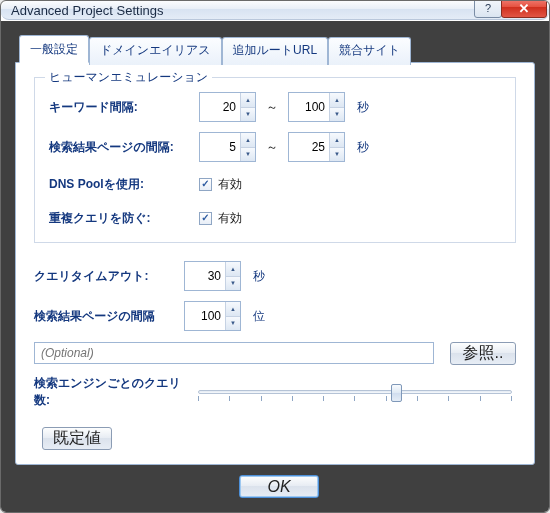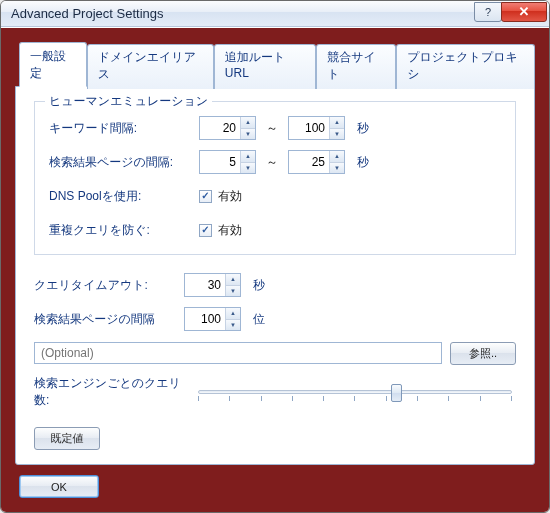--- a/index.html
+++ b/index.html
@@ -23,20 +23,21 @@
     flex-direction: column;
     overflow: hidden;
   }
   .titlebar {
     height: 30px;
     background: linear-gradient(to bottom, #fbfcfe 0%, #e8eef7 45%, #d8e3f2 46%, #e4ecf7 100%);
     border-bottom: 1px solid #b9c7db;
     display: flex;
     align-items: center;
     padding: 0 2px 0 10px;
+    border-radius: 8px;
   }
   .titlebar .title {
     flex: 1;
     color: #1b2b44;
     font-size: 13px;
   }
   .winbtns { display:flex; gap:0; height:20px; margin-top:-4px;}
   .winbtn {
     width: 28px; height:20px;
     border:1px solid #7a8ca5;
@@ -47,21 +48,21 @@
     margin-left:-1px;
   }
   .winbtn.close {
     width:46px;
     background: linear-gradient(to bottom,#f07d73 0%,#e6503f 45%,#cf2f1e 46%,#e25545 100%);
     border-color:#8a2c20;
     color:#fff; font-weight:bold; font-size:13px;
   }
   .client {
     flex:1;
-    background:#7f1d1d;
+    background:#404040;
     border-top:1px solid #fff;
     padding: 14px 14px 12px 14px;
     display:flex; flex-direction:column;
   }
   .tabs {
     display:flex;
     margin-bottom:-1px;
     padding-left:4px;
   }
   .tab {
@@ -107,25 +108,26 @@
   }
   .row {
     display:flex;
     align-items:center;
     margin-bottom:10px;
     min-height:24px;
   }
   .row .label {
     width:150px;
     color:#14387f;
+    font-weight:bold;
   }
   .spinner {
     display:inline-flex;
     align-items:stretch;
-    height:24px;
+    height:30px;
     border:1px solid #9fb6d4;
     background:#fff;
   }
   .spinner input {
     width:40px;
     border:none;
     text-align:right;
     padding:0 4px 0 2px;
     font-family:inherit;
     font-size:12px;
@@ -155,31 +157,32 @@
     line-height:1;
   }
   .textfield {
     flex:1;
     height:22px;
     border:1px solid #9fb6d4;
     background:#fff;
     padding:2px 6px;
     color:#9a9a9a;
     font-size:12px;
+    font-style:italic;
   }
   .btn {
     height:23px;
     min-width:66px;
     padding:0 10px;
     border:1px solid #8b9cb4;
     border-radius:3px;
     background:linear-gradient(to bottom,#fdfefe,#e7ecf3 48%,#dbe2ec 49%,#e7edf5);
     color:#222;
-    font-family:inherit; font-size:11px;
-    display:inline-flex; align-items:center; justify-content:center;
+    font-family:inherit; font-size:16px;
+    display:inline-flex; align-items:center; justify-content:center;margin-left:8px;
   }
   .btn.default {
     border:1px solid #4d90d9;
     box-shadow:0 0 0 1px #9ec8f0 inset;
   }
   .slider-wrap { flex:1; padding:0 4px; }
   .slider-track {
     position:relative; height:20px;
   }
   .slider-rail {
@@ -194,22 +197,23 @@
     background:linear-gradient(to bottom,#f8fbfe,#dfe9f4 48%,#cfdcee 49%,#e5edf7);
     border:1px solid #7f98b9;
     border-radius:2px;
   }
   .slider-ticks {
     position:absolute; left:0; right:0; top:14px; height:6px;
     display:flex; justify-content:space-between;
   }
   .slider-ticks span { width:1px; height:5px; background:#8fa6c4; }
   .footer {
-    display:flex; justify-content:flex-start; gap:8px;
+    display:flex; justify-content:center; gap:8px;
     padding:10px 4px 2px 4px;
+    font-style:italic;
   }
 </style>
 </head>
 <body>
 
 <div class="window">
   <div class="titlebar">
     <div class="title">Advanced Project Settings</div>
     <div class="winbtns">
       <div class="winbtn">
@@ -220,21 +224,20 @@
       </div>
     </div>
   </div>
 
   <div class="client">
     <div class="tabs">
       <div class="tab active"><span>一般設定</span></div>
       <div class="tab"><span>ドメインエイリアス</span></div>
       <div class="tab"><span>追加ルートURL</span></div>
       <div class="tab"><span>競合サイト</span></div>
-      <div class="tab"><span>プロジェクトプロキシ</span></div>
     </div>
 
     <div class="tabpanel">
 
       <div class="groupbox">
         <div class="legend">ヒューマンエミュレーション</div>
 
         <div class="row">
           <div class="label">キーワード間隔:</div>
           <div class="spinner">

